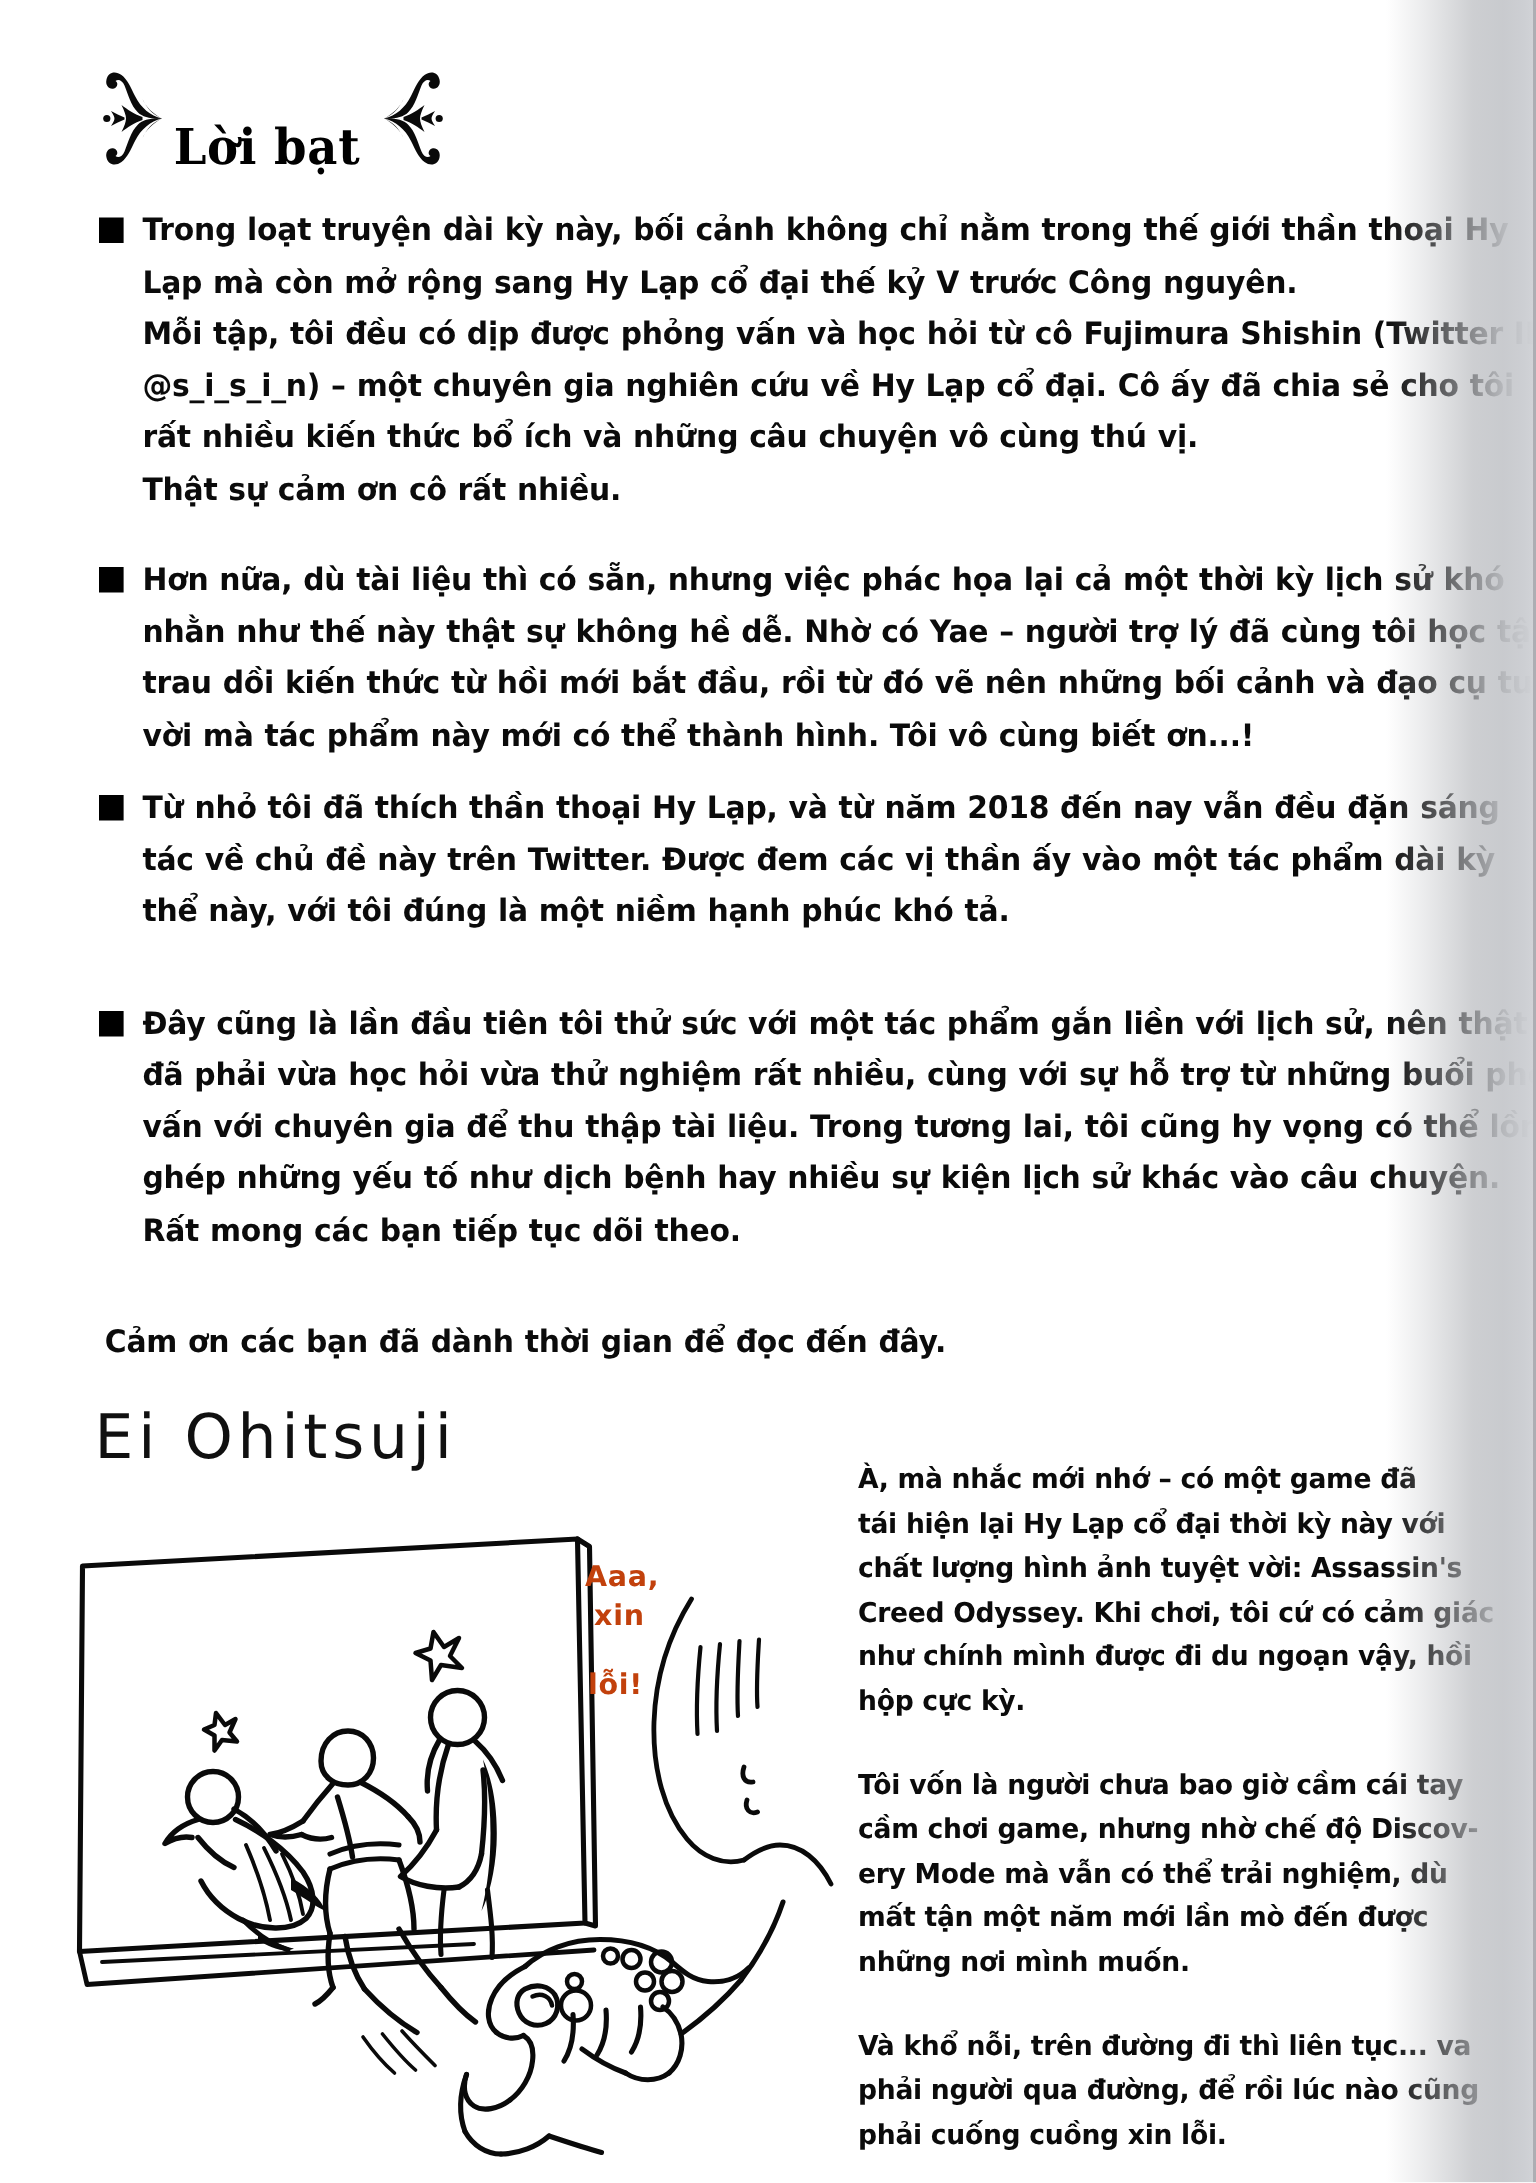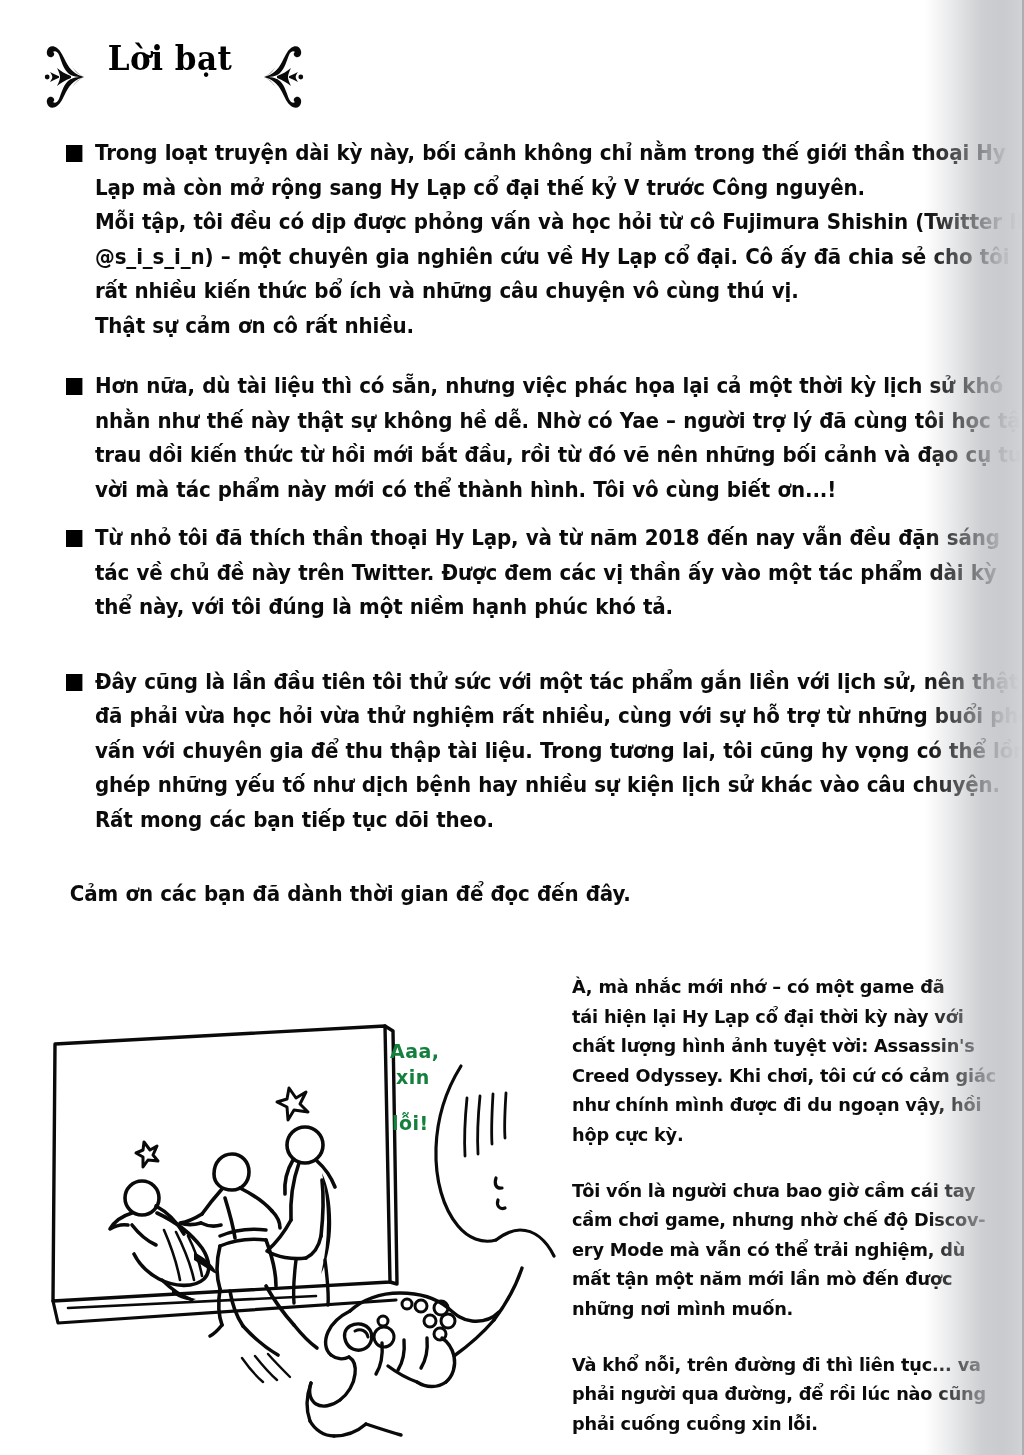--- a/index.html
+++ b/index.html
@@ -48,26 +48,26 @@
     width: 2px;
     height: 100%;
     background: rgba(168,170,175,0.9);
     z-index: 6;
     pointer-events: none;
   }
 
   
   #heading {
     position: absolute;
-    left: 44px;
+    left: 68px;
     top: 42px;
     display: flex;
-    align-items: flex-start;
+    align-items: flex-end;
     height: 72px;
-    gap: 16px;
+    gap: 0;
   }
   .flourish {
     width: 44px;
     height: 70px;
     flex: 0 0 auto;
   }
   .flourish svg { display: block; }
   #heading-title {
     font-family: "DejaVu Serif", serif;
     font-weight: 700;
@@ -170,21 +170,21 @@
   #hand-caption {
     position: absolute;
     left: 390px;
     top: 1038px;
     width: 90px;
     z-index: 4;
     font-family: "DejaVu Sans", sans-serif;
     font-weight: 700;
     font-size: 19px;
     line-height: 26px;
-    color: #15803d;
+    color: #c2410c;
     letter-spacing: 0.5px;
   }
   #hand-caption .hl { display: block; white-space: pre; }
   #hand-caption .hl.l1 { margin-left: 0px; }
   #hand-caption .hl.l2 { margin-left: 6px; }
   #hand-caption .hl.l3 { margin-left: 2px; margin-top: 20px; }
 </style>
 </head>
 <body>
 
@@ -255,20 +255,21 @@
       <span class="line">ghép những yếu tố như dịch bệnh hay nhiều sự kiện lịch sử khác vào câu chuyện.</span>
       <span class="line">Rất mong các bạn tiếp tục dõi theo.</span>
     </p>
 
     <p class="para nobullet">
       <span class="line">Cảm ơn các bạn đã dành thời gian để đọc đến đây.</span>
     </p>
 
   </div>
 
+  <div id="signature">Ei Ohitsuji</div>
 
   <div id="illustration">
     <svg viewBox="0 0 540 440" preserveAspectRatio="xMinYMin meet" aria-hidden="true">
 
       <g>
         <path class="ink" stroke-width="3.4" d="M11 36 L341 18 L346 274 L9 293 Z"></path>
         <path class="ink" stroke-width="3.4" d="M341 18 L349 23 L353 276 L346 274"></path>
         <path class="ink" stroke-width="3.2" d="M9 293 L14 315 L352 292"></path>
         <path class="ink" stroke-width="2.6" d="M24 300 L272 288"></path>
       </g>

